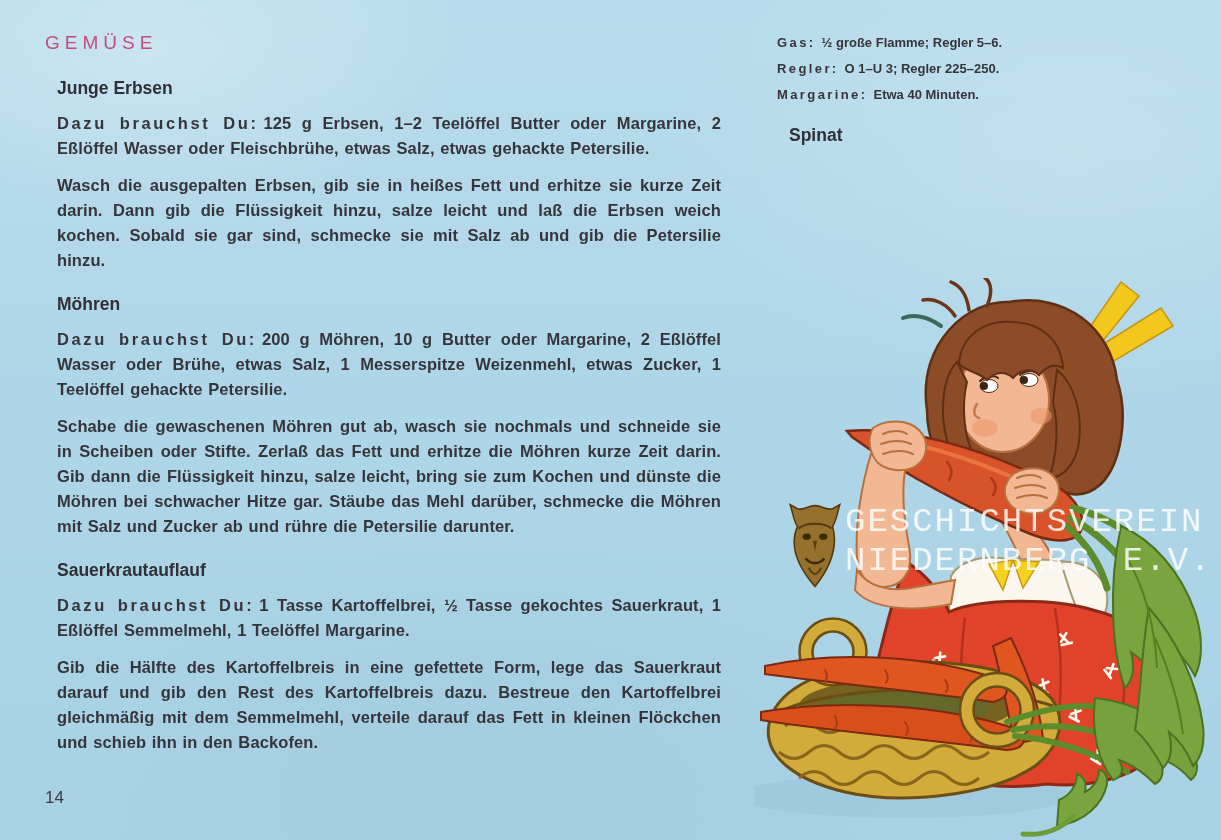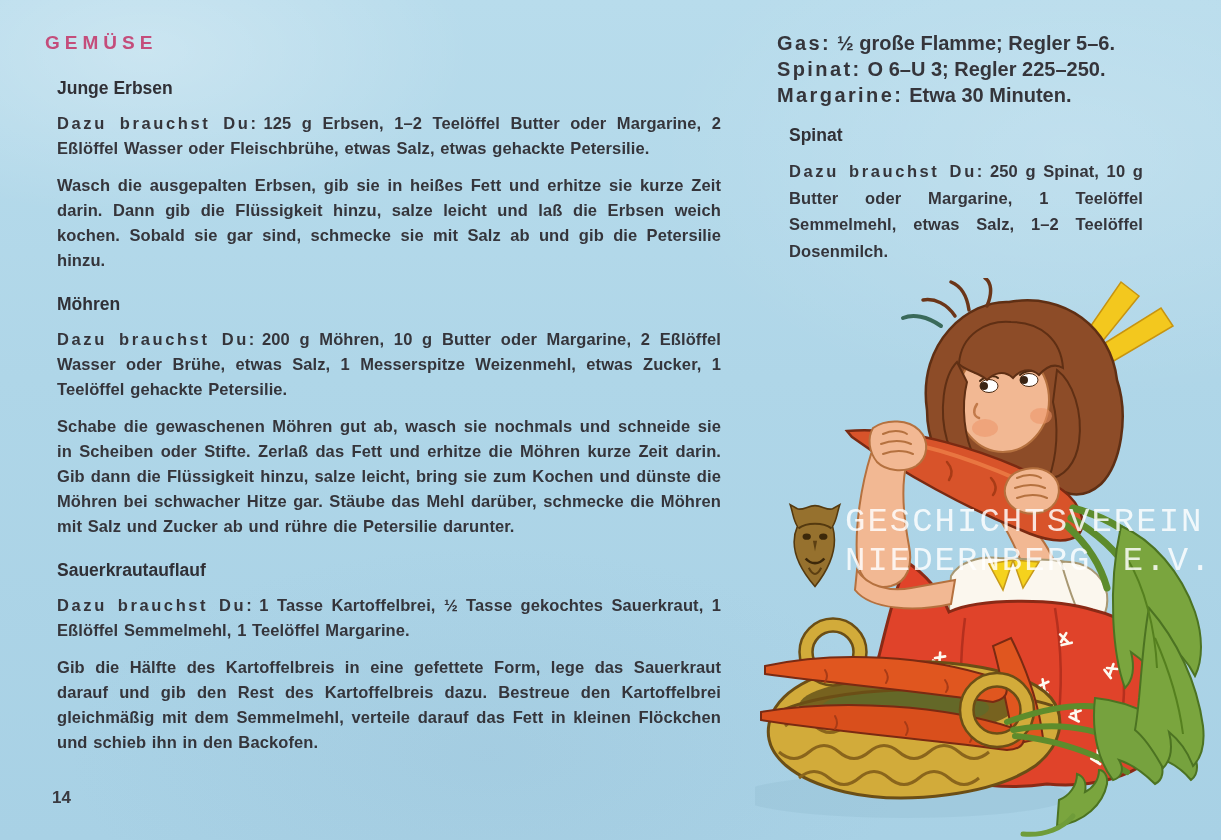--- a/index.html
+++ b/index.html
@@ -9,34 +9,34 @@
     background:
       radial-gradient(ellipse 500px 260px at 12% 6%, rgba(255,255,255,.28), transparent 65%),
       radial-gradient(ellipse 700px 420px at 88% 18%, rgba(255,255,255,.16), transparent 60%),
       radial-gradient(ellipse 600px 300px at 40% 90%, rgba(140,180,205,.18), transparent 70%),
       linear-gradient(180deg,#b8dcec 0%, #afd6e8 45%, #a8d1e5 100%);
     color:#35353b;
   }
   .col-left{position:absolute; left:45px; top:32px; width:688px;}
   .col-right{position:absolute; left:777px; top:30px; width:378px;}
   h1.gemuese{
-    margin:0 0 24px; font-size:19px; font-weight:bold; letter-spacing:5px;
+    margin:0 0 24px; font-size:19px; font-weight:normal; letter-spacing:5px;
     color:#c44d7b;
   }
   h2.rtitle{margin:0 12px 7px; font-size:17.5px; font-weight:bold; color:#303036;}
   .rsec{margin-bottom:21px;}
   p.para{margin:12px; font-size:16.5px; font-weight:bold; line-height:25px;
     text-align:justify; letter-spacing:.1px; word-spacing:1px;}
   .col-right p.para{line-height:26.5px;}
   .lead{letter-spacing:2.6px; margin-right:5px;}
   .timerow{margin-top:7px; text-align:left;}
-  .setting-row{font-size:20px; font-weight:bold; line-height:26px;}
+  .setting-row{font-size:13px; font-weight:bold; line-height:26px;}
   .setting-row .lead{letter-spacing:2.4px; margin-right:6px;}
   .spinat-sec h2.rtitle{margin-top:17px;}
-  .pageno{position:absolute; left:52px; top:788px; font-size:17px; font-weight:bold; color:#3a3a40;}
+  .pageno{position:absolute; left:45px; top:788px; font-size:17px; font-weight:normal; color:#3a3a40;}
   .illustration{position:absolute; left:755px; top:278px; width:466px; height:562px;}
   .watermark-text{
     position:absolute; left:845px; top:503px; width:320px;
     font-family:Liberation Mono, monospace; font-size:34px; line-height:39px;
     color:rgba(255,255,255,.83); letter-spacing:2px; white-space:nowrap;
   }
   .watermark-text .wm2{word-spacing:9px;}
   .emblem{position:absolute; left:786px; top:500px; width:58px; height:90px;}
 </style>
 </head>
@@ -62,27 +62,26 @@
     <div class="rsec">
       <h2 class="rtitle">Sauerkrautauflauf</h2>
       <p class="para"><span class="lead">Dazu brauchst Du:</span><span>1 Tasse Kartoffelbrei, ½ Tasse gekochtes Sauerkraut, 1 Eßlöffel Semmelmehl, 1 Teelöffel Margarine.</span></p>
       <p class="para">Gib die Hälfte des Kartoffelbreis in eine gefettete Form, lege das Sauerkraut darauf und gib den Rest des Kartoffelbreis dazu. Bestreue den Kartoffelbrei gleichmäßig mit dem Semmelmehl, verteile darauf das Fett in kleinen Flöckchen und schieb ihn in den Backofen.</p>
     </div>
   </div>
 
   <div class="col-right">
     <div>
       <div class="setting-row"><span class="lead">Gas:</span><span>½ große Flamme; Regler 5–6.</span></div>
-      <div class="setting-row"><span class="lead">Spinat:</span><span>O 6–U 3; Regler 225–250.</span></div>
-      <div class="setting-row"><span class="lead">Margarine:</span><span>Etwa 30 Minuten.</span></div>
+      <div class="setting-row"><span class="lead">Regler:</span><span>O 1–U 3; Regler 225–250.</span></div>
+      <div class="setting-row"><span class="lead">Margarine:</span><span>Etwa 40 Minuten.</span></div>
     </div>
 
     <div class="rsec spinat-sec">
       <h2 class="rtitle">Spinat</h2>
-      <p class="para"><span class="lead">Dazu brauchst Du:</span><span>250 g Spinat, 10 g Butter oder Margarine, 1 Teelöffel Semmelmehl, etwas Salz, 1–2 Teelöffel Dosenmilch.</span></p>
     </div>
   </div>
 
   <svg class="illustration" viewBox="0 0 466 562" xmlns="http://www.w3.org/2000/svg">
     <defs>
       <path id="sprig" d="M0 0 l9 -5 M3 -7 l3 11 M-1 3 l10 3" stroke="#fdfaf0" stroke-width="2.6" fill="none" stroke-linecap="round"></path>
     </defs>
 
     <ellipse cx="150" cy="518" rx="165" ry="22" fill="#8fb8cc" opacity=".3"></ellipse>
 

